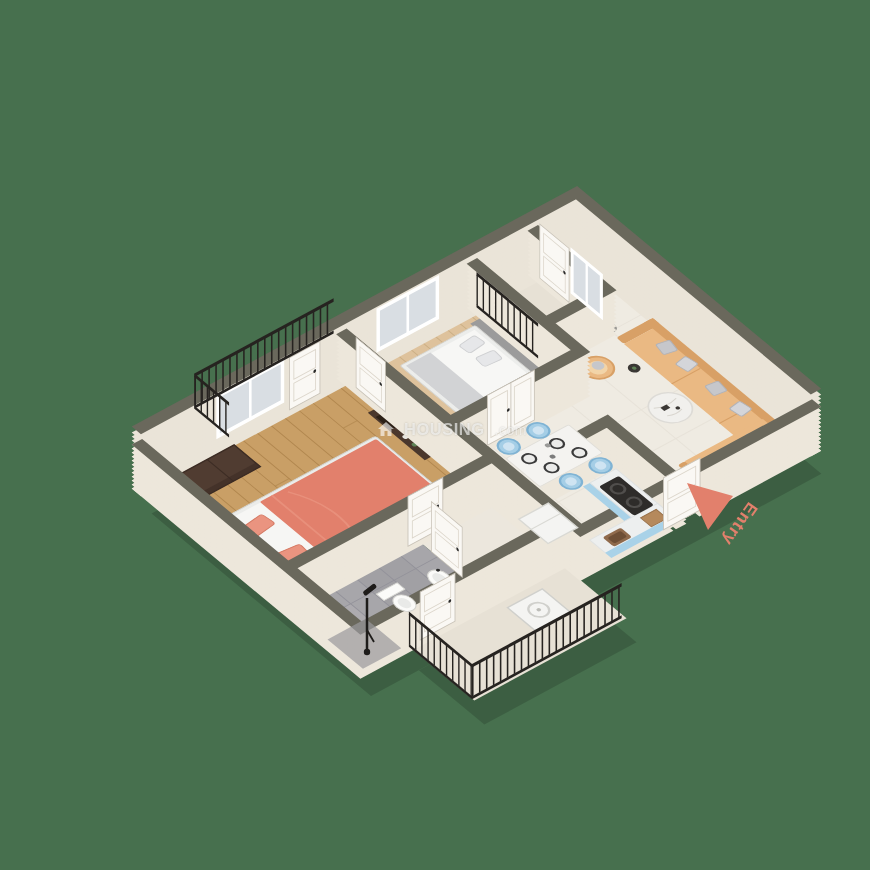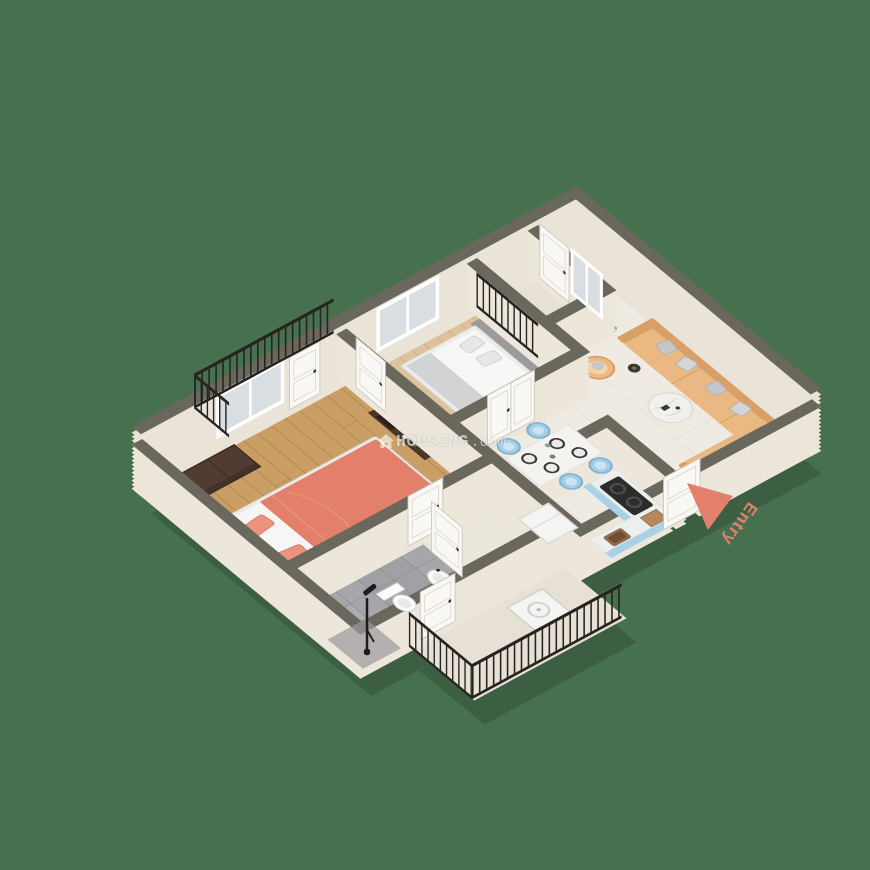--- a/index.html
+++ b/index.html
@@ -25,23 +25,23 @@
   .f-tile-line{stroke:var(--floorTileLine,#93929A);stroke-width:1;}
   .f-balc{fill:var(--floorBalcony,#E7E1D5);}
 
   .door{fill:var(--doorWhite,#FAF8F4);stroke:#c9c3b8;stroke-width:1;}
   .door-line{stroke:var(--doorShade,#DCD6CB);stroke-width:1;fill:none;}
   .glass{fill:var(--glass,#D9DEE3);}
   .frame{stroke:#ffffff;fill:none;}
   .rail{stroke:var(--railing,#262320);}
 
   .watermark{
-    position:absolute;left:378px;top:432px;display:flex;align-items:center;gap:2px;
+    position:absolute;left:378px;top:420px;display:flex;align-items:center;gap:10px;
     color:rgba(255,255,255,0.62);font-weight:bold;font-size:16.5px;letter-spacing:.5px;
-    text-shadow:0 0 2px rgba(90,90,80,.35);user-select:none;font-family:Liberation Mono, monospace;
+    text-shadow:0 0 2px rgba(90,90,80,.35);user-select:none;
   }
   .watermark .tld{font-weight:normal;font-size:14px;opacity:.9;}
   .watermark svg{position:static;}
 </style>
 </head>
 <body>
 
 <div class="stage">
 <svg width="870" height="870" viewBox="0 0 870 870">
 

